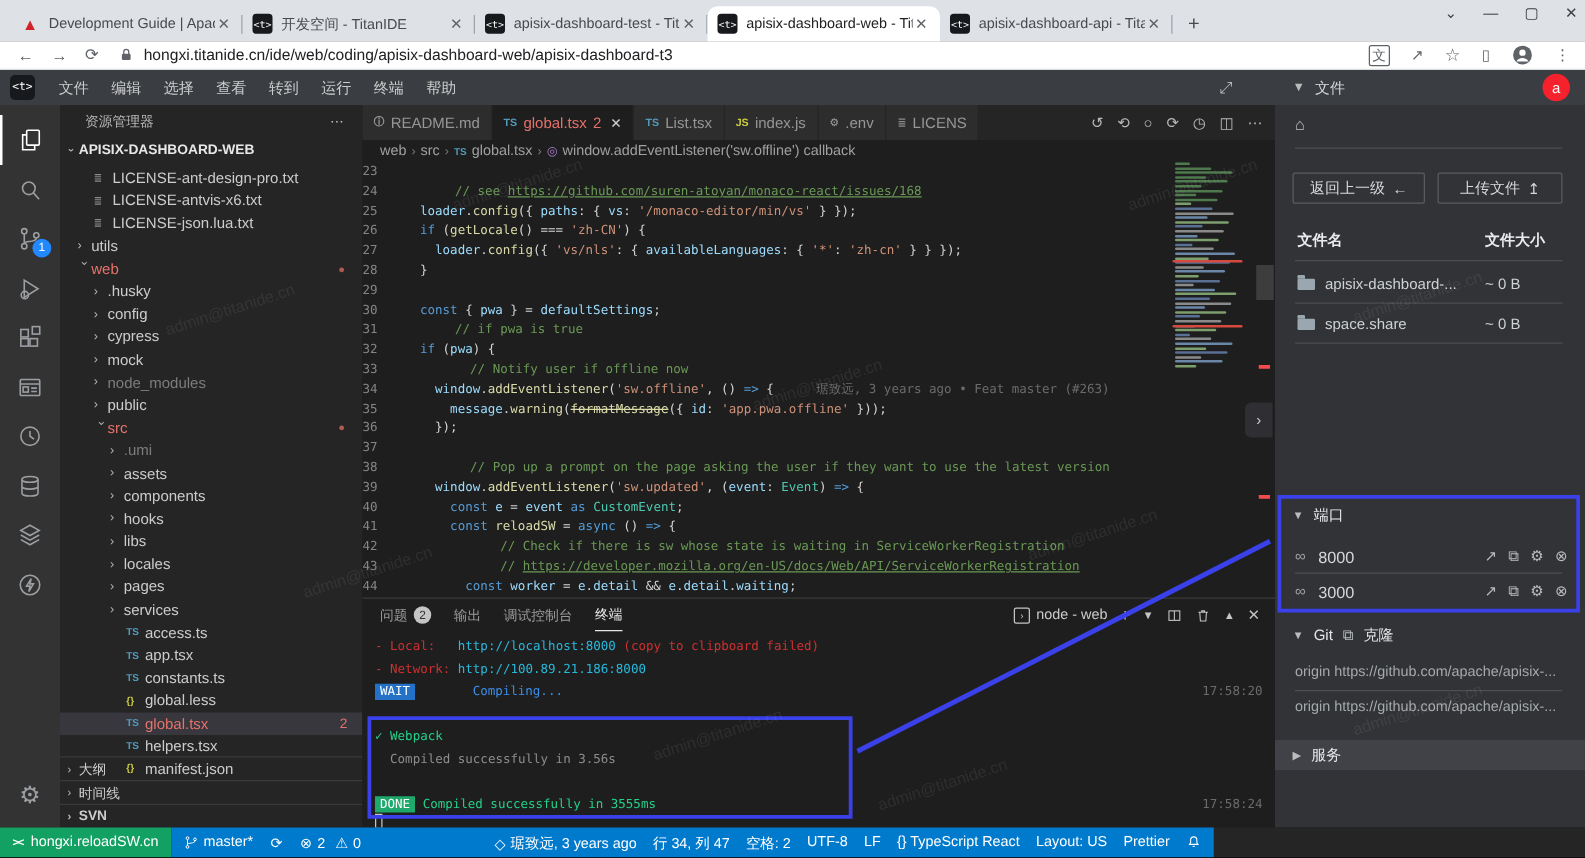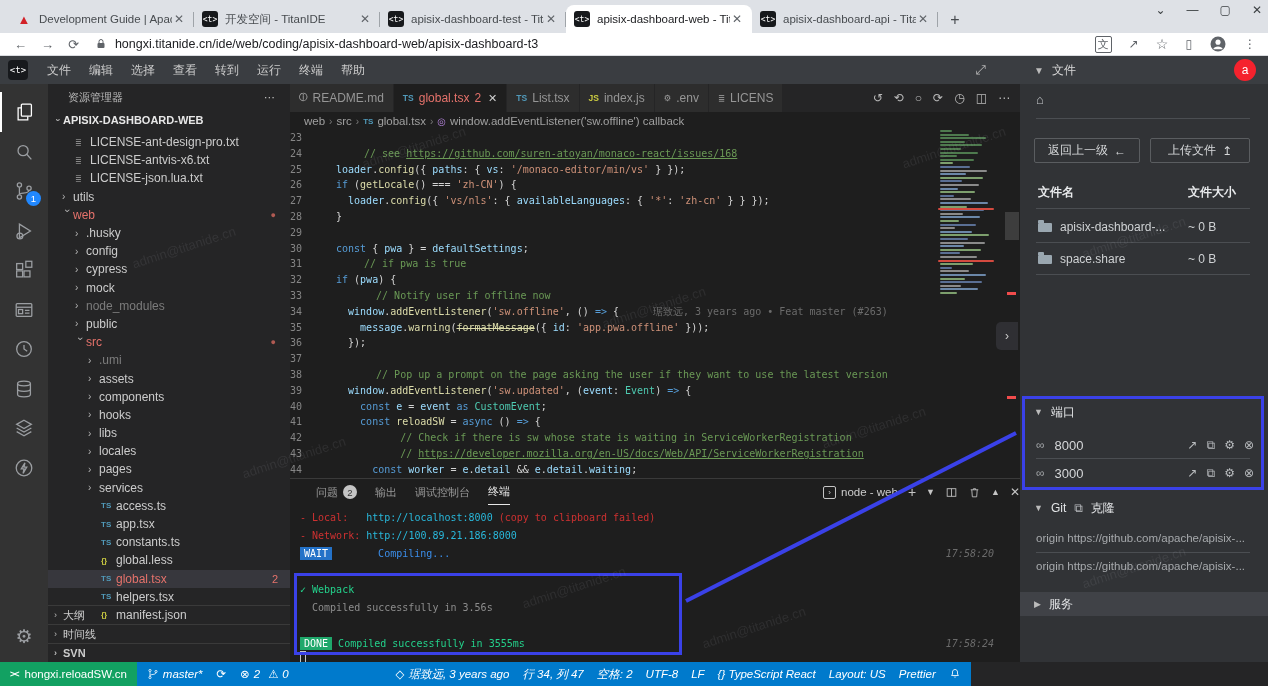--- a/index.html
+++ b/index.html
@@ -99,37 +99,37 @@
   .tk-bl{color:#6b6b6b;margin-left:34px;}
   .minimap{position:absolute;left:648px;top:46px;width:56px;height:348px;}
   .mmrow{position:absolute;height:2px;border-radius:1px;}
   .scrollstrip{position:absolute;left:714px;top:46px;width:16px;height:348px;}
   .scrollthumb{position:absolute;left:1px;top:82px;width:14px;height:28px;background:rgba(121,121,121,.35);}
   .smark{position:absolute;left:3px;width:9px;height:3px;background:#f14c4c;}
   .edge-expand{position:absolute;left:706px;top:238px;width:22px;height:28px;background:#2f2f33;border-radius:5px 0 0 5px;color:#ccc;display:flex;align-items:center;justify-content:center;font-size:12px;}
 
   
   .terminal{position:absolute;left:290px;top:478px;width:730px;height:184px;background:#1e1e1e;border-top:1px solid #3a3a3a;}
-  .term-head{position:absolute;left:12px;top:0;width:730px;height:26px;display:flex;align-items:center;font-size:11px;color:#9a9a9a;padding-left:14px;gap:18px;}
+  .term-head{position:absolute;left:0;top:0;width:730px;height:26px;display:flex;align-items:center;font-size:11px;color:#9a9a9a;padding-left:14px;gap:18px;}
   .ttab{display:flex;align-items:center;gap:5px;height:26px;text-transform:uppercase;}
   .ttab.active{color:#e7e7e7;border-bottom:1px solid #e7e7e7;}
   .ttab .badge{background:#c5c5c5;color:#333;border-radius:50%;width:14px;height:14px;font-size:9.5px;display:flex;align-items:center;justify-content:center;}
   .term-actions{margin-left:auto;display:flex;align-items:center;gap:10px;padding-right:12px;color:#c5c5c5;font-size:12px;}
   .term-shell{display:flex;align-items:center;gap:5px;font-size:11.5px;color:#cccccc;}
   .shell-ico{width:13px;height:13px;border:1px solid #c5c5c5;border-radius:2px;font-size:8px;display:flex;align-items:center;justify-content:center;}
   .term-body{position:absolute;left:10px;top:30px;width:710px;font-size:10px;line-height:18px;}
   .tline{height:18px;white-space:pre;}
   .t-red{color:#cd3131;margin-top:35px;}
   .t-cyan{color:#29b8db;}
   .t-blue{color:#3b8eea;margin-left:40px;}
   .t-green{color:#23d18b;}
   .t-gray{color:#8d8d8d;}
   .t-wait{background:#2472c8;color:#fff;padding:1px 4px;}
   .t-done{background:#1fa86b;color:#fff;padding:1px 4px;}
-  .t-time{position:absolute;right:16px;color:#6b6b6b;font-style:italic;}
+  .t-time{position:absolute;right:0;color:#6b6b6b;}
   .term-cursor{position:absolute;left:10px;top:172px;width:6px;height:12px;border:1px solid #c5c5c5;}
 
   
   .rpanel{position:absolute;left:1020px;top:84px;width:248px;height:578px;background:#313336;color:#d2d4d6;}
   .rp-home{position:absolute;left:16px;top:8px;color:#c0c3c6;font-size:13px;}
   .rp-div{position:absolute;left:16px;width:214px;height:1px;background:#4b4e52;}
   .rp-btn{position:absolute;top:54px;height:25px;border:1px solid #5a5d60;border-radius:2px;background:transparent;color:#d6d8da;font-size:12px;display:flex;align-items:center;justify-content:center;gap:6px;padding:0 10px;}
   .rp-th{position:absolute;top:100px;font-size:12px;font-weight:bold;color:#e8eaec;}
   .rp-row-name{position:absolute;font-size:12px;color:#cfd2d4;display:flex;align-items:center;gap:8px;}
   .rp-row-size{position:absolute;font-size:12px;color:#cfd2d4;}
@@ -140,21 +140,21 @@
   .rp-sec-head.shaded{background:#404247;}
   .port-row{position:absolute;left:0;width:248px;height:26px;display:flex;align-items:center;font-size:13px;color:#d5d7d9;padding-left:16px;gap:10px;}
   .port-ico{color:#9fa2a5;font-size:12px;}
   .port-acts{margin-left:auto;display:flex;gap:9px;padding-right:14px;color:#b9bcbf;font-size:12px;}
   .remote-row{position:absolute;left:16px;width:220px;font-size:11.5px;color:#a6a9ac;white-space:nowrap;overflow:hidden;}
 
   
   .statusbar{position:absolute;left:0;top:662px;width:1268px;height:24px;background:#252526;display:flex;font-size:11.5px;color:#fff;}
   .sb-remote{background:#12a162;display:flex;align-items:center;padding:0 10px;gap:6px;font-size:11.5px;}
   .sb-blue{width:834px;background:#007acc;display:flex;align-items:center;padding:0 10px;gap:14px;}
-  .sb-item{display:flex;align-items:center;gap:4px;white-space:nowrap;font-style:italic;}
+  .sb-item{display:flex;align-items:flex-end;gap:4px;white-space:nowrap;}
   .sb-right{margin-left:auto;display:flex;align-items:center;gap:13px;}
 
   
   .annot{position:absolute;border:3px solid #3a41e8;pointer-events:none;z-index:40;}
   .wm{position:absolute;color:rgba(210,214,222,.09);font-size:13px;transform:rotate(-18deg);pointer-events:none;z-index:60;white-space:nowrap;}
   svg.lineoverlay{position:absolute;left:0;top:0;pointer-events:none;z-index:39;}
 </style>
 </head>
 <body>
 

